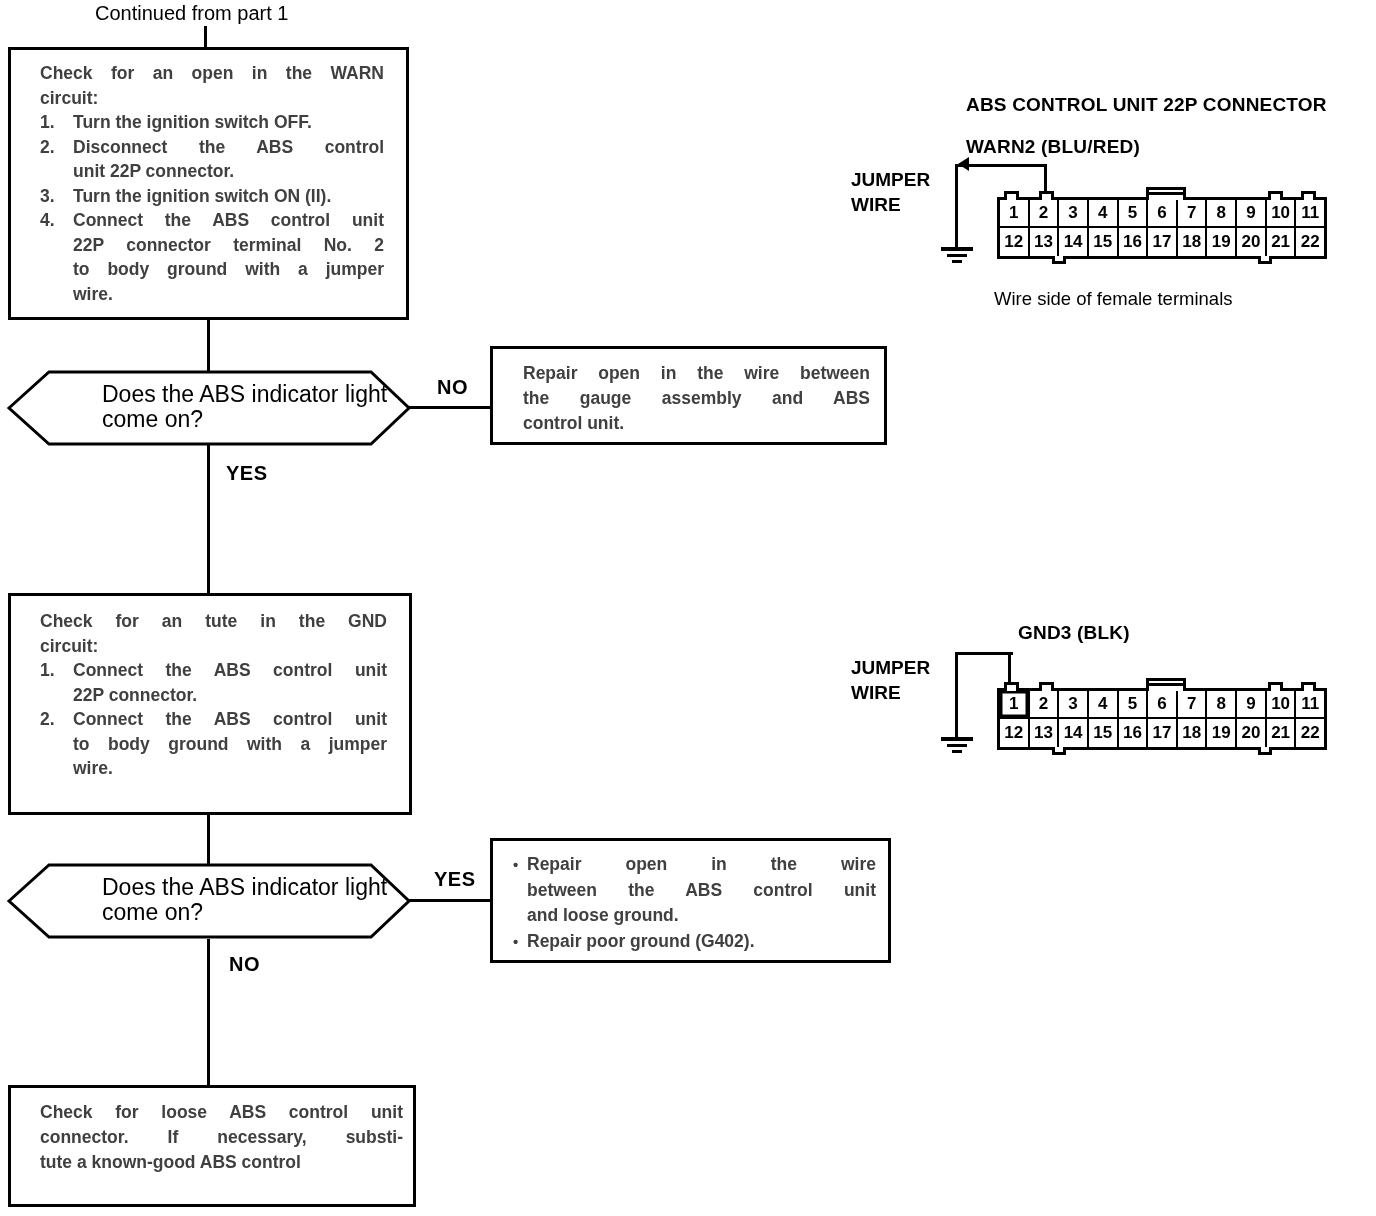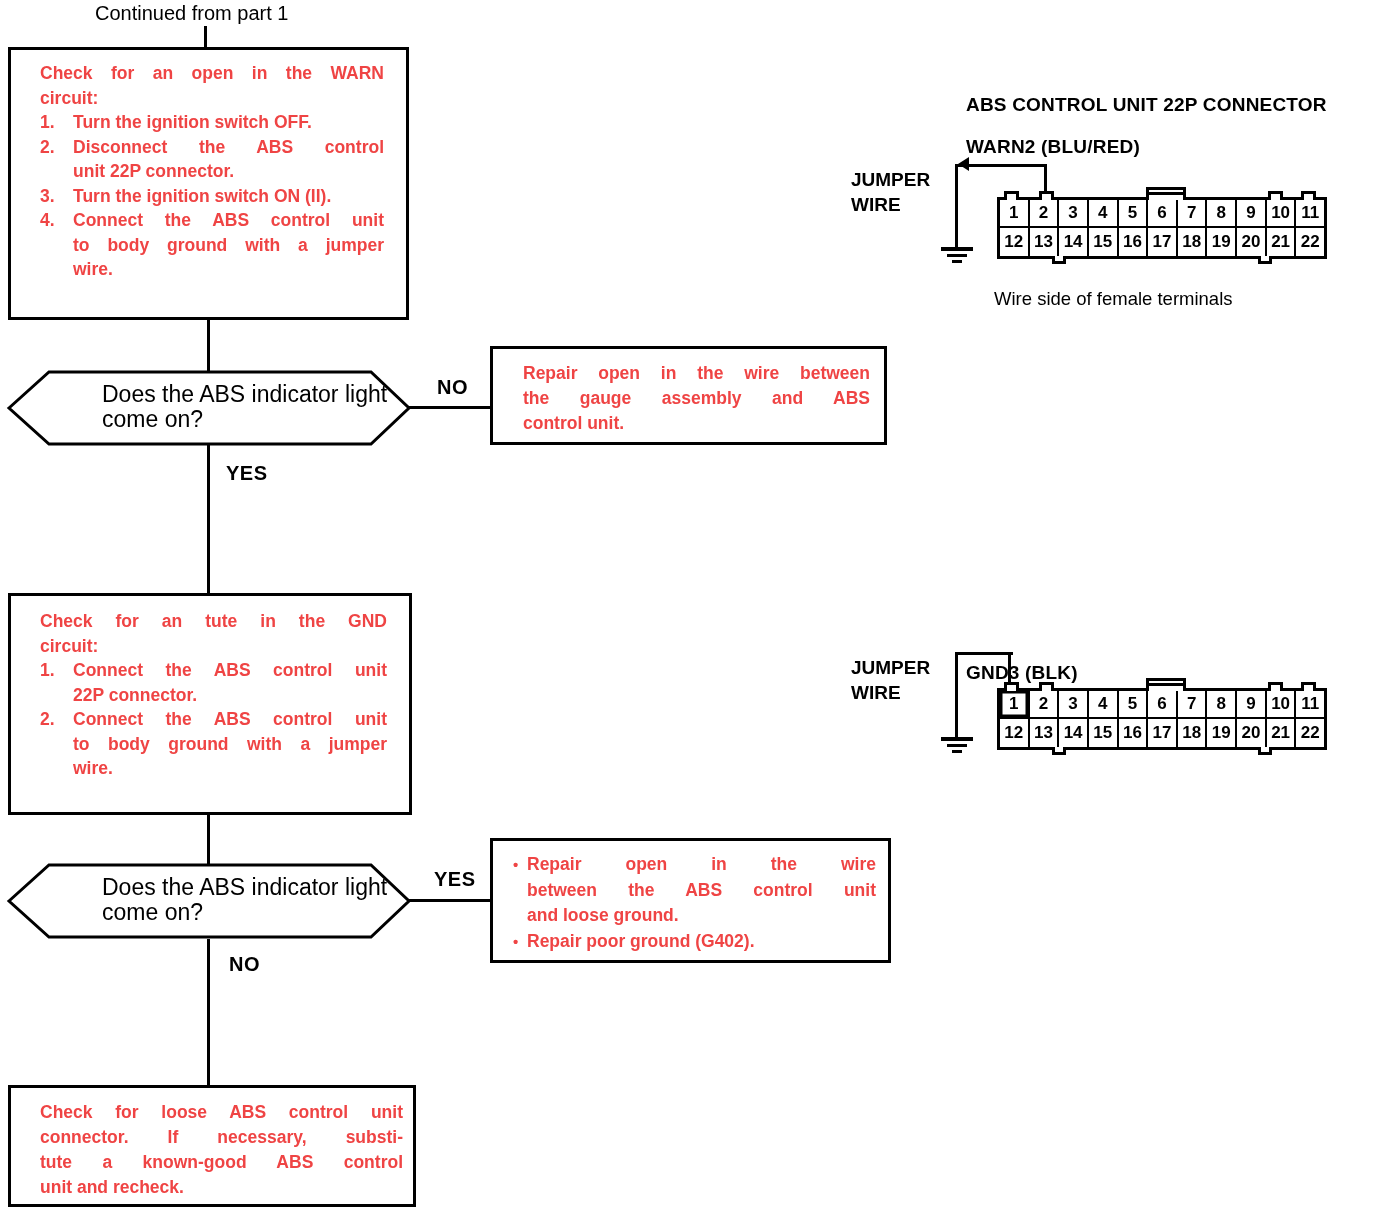--- a/index.html
+++ b/index.html
@@ -3,21 +3,21 @@
 <meta charset="utf-8">
 <style>
   html,body{margin:0;padding:0;background:#fff;}
   .page{
     position:relative;width:1376px;height:1216px;background:#ffffff;color:#000;
     font-family:"Liberation Sans","DejaVu Sans",sans-serif;overflow:hidden;
   }
   .txt{position:absolute;white-space:nowrap;}
   
   .pbox{position:absolute;border:3px solid #000;background:#fff;box-sizing:border-box;
-        font-weight:700;font-size:17.5px;line-height:24.5px;color:#ef4444;}
+        font-weight:700;font-size:17.5px;line-height:24.5px;color:#404040;}
   #box-warn{left:8px;top:47px;width:401px;height:273px;padding:11px 22px 0 29px;}
   #box-gnd{left:8px;top:593px;width:404px;height:222px;padding:13px 22px 0 29px;}
   #box-final{left:8px;top:1085px;width:408px;height:122px;padding:12px 10px 0 29px;line-height:25px;}
   #box-repair-warn{left:490px;top:346px;width:397px;height:99px;padding:12px 14px 0 30px;line-height:25px;}
   #box-repair-gnd{left:490px;top:838px;width:401px;height:125px;padding:11px 12px 0 20px;line-height:25.5px;}
   .jlines > div:not(:last-child){text-align:justify;text-align-last:justify;}
   .step{display:flex;}
   .step .num{width:33px;flex-shrink:0;}
   .step .jlines{flex:1;}
   .bullet{display:flex;}
@@ -83,20 +83,21 @@
     <div class="step">
       <div class="num">3.</div>
       <div class="jlines">
           <div class="line">Turn the ignition switch ON (II).</div>
         </div>
     </div>
     <div class="step">
       <div class="num">4.</div>
       <div class="jlines">
           <div class="line">Connect the ABS control unit</div>
+          <div class="line">22P connector terminal No. 2</div>
           <div class="line">to body ground with a jumper</div>
           <div class="line">wire.</div>
         </div>
     </div>
   </div>
 
   <div class="wire" style="left:207px;top:318px;width:3px;height:53px;"></div>
 
   <div class="decision" id="dec1">
     <svg width="406" height="78" viewBox="0 0 406 78">
@@ -175,21 +176,20 @@
           <div class="line">Repair poor ground (G402).</div>
         </div>
     </div>
   </div>
 
   <div class="pbox" id="box-final">
     <div class="jlines">
         <div class="line">Check for loose ABS control unit</div>
         <div class="line">connector. If necessary, substi-</div>
         <div class="line">tute a known-good ABS control</div>
-        <div class="line">unit and recheck.</div>
       </div>
   </div>
 
   <div class="txt panel-title" style="left:966px;top:94px;">ABS CONTROL UNIT 22P CONNECTOR</div>
   <div class="txt panel-title" style="left:966px;top:136px;">WARN2 (BLU/RED)</div>
 
   <div class="jumperlbl" style="left:851px;top:167px;">
       <div class="line">JUMPER</div>
       <div class="line">WIRE</div>
     </div>
@@ -235,21 +235,21 @@
         <div class="pin-cell">18</div>
         <div class="pin-cell">19</div>
         <div class="pin-cell">20</div>
         <div class="pin-cell">21</div>
         <div class="pin-cell">22</div>
       </div>
   </div>
 
   <div class="txt caption" style="left:994px;top:288px;">Wire side of female terminals</div>
 
-  <div class="txt panel-title" style="left:966px;top:622px;margin-top:40px;">GND3 (BLK)</div>
+  <div class="txt panel-title" style="left:1018px;top:622px;">GND3 (BLK)</div>
   <div class="jumperlbl" style="left:851px;top:655px;">
       <div class="line">JUMPER</div>
       <div class="line">WIRE</div>
     </div>
 
   <div class="wire" style="left:955px;top:652px;width:58px;height:3px;"></div>
   <div class="wire" style="left:955px;top:652px;width:3px;height:86px;"></div>
   <div class="wire" style="left:1008px;top:652px;width:3px;height:30px;"></div>
   <div class="ground" style="left:941px;top:737px;">
     <i class="g g1"></i>

